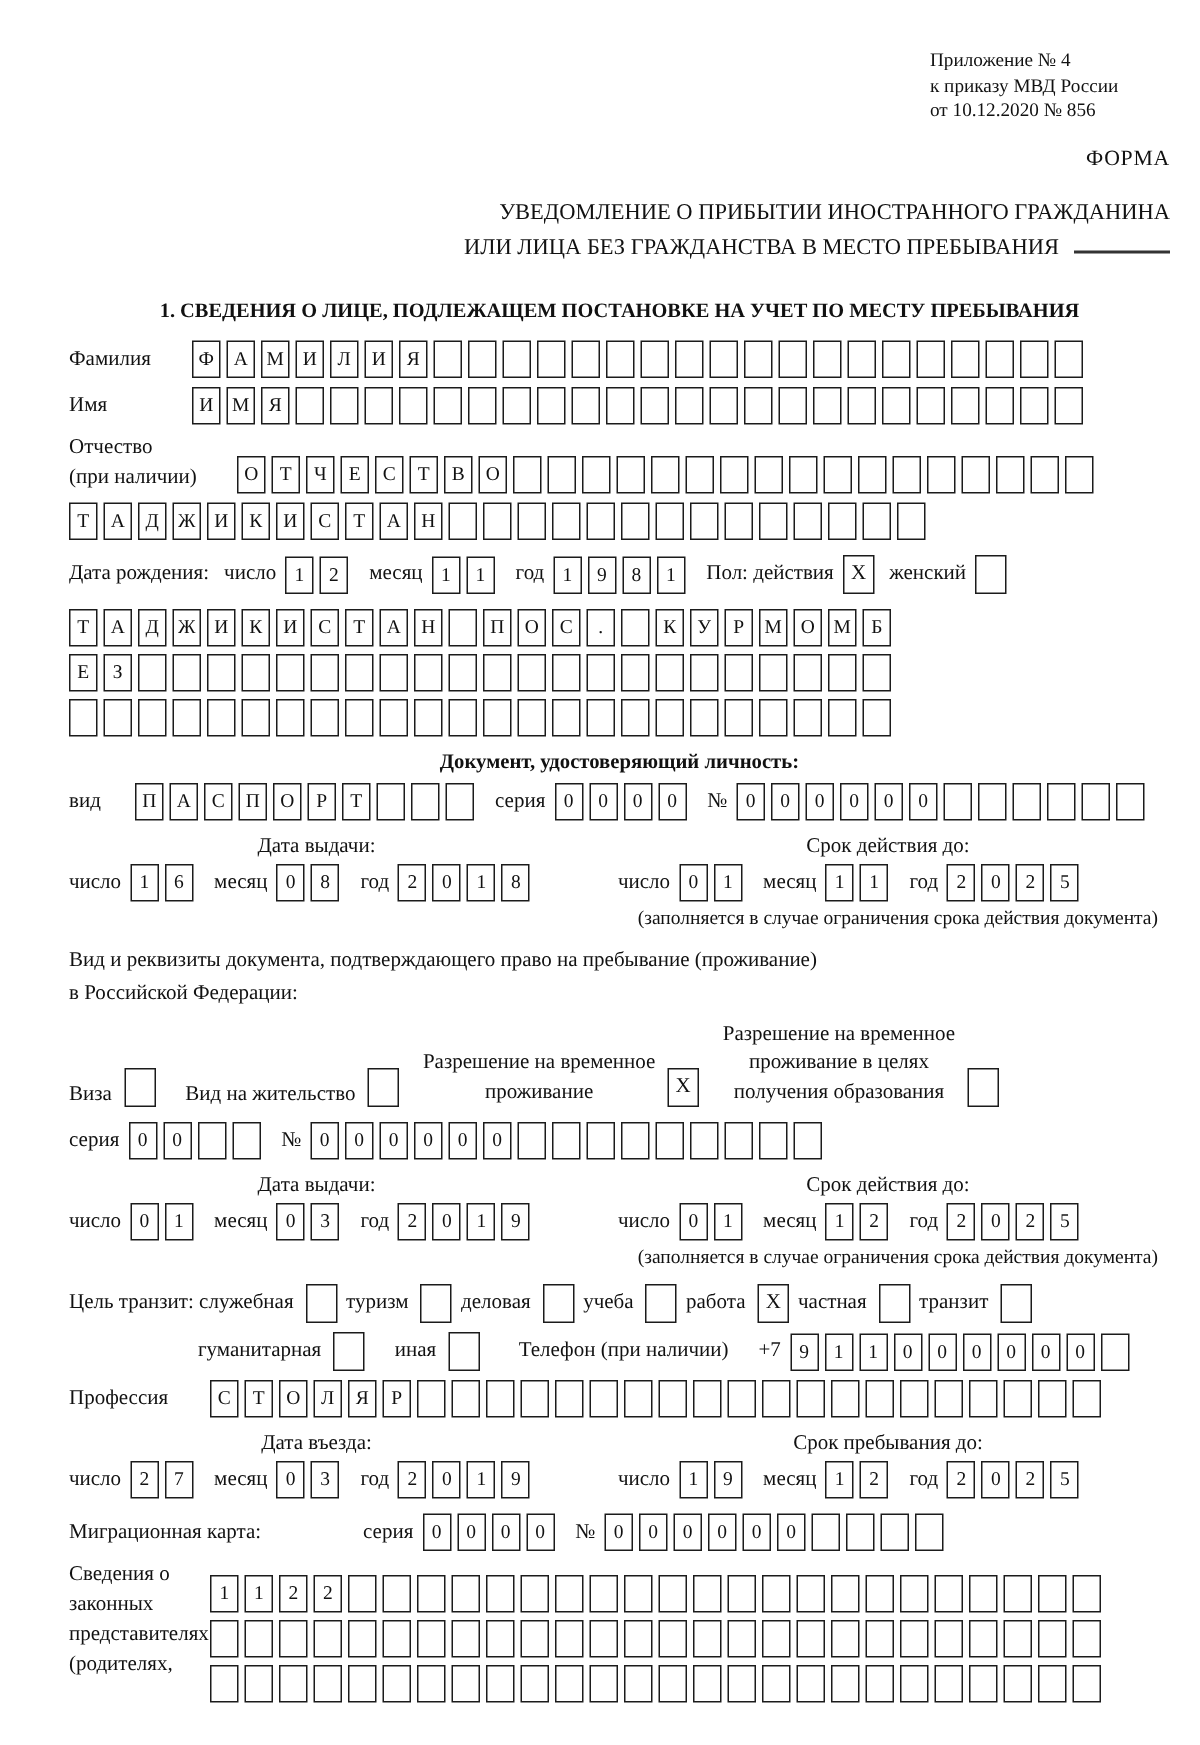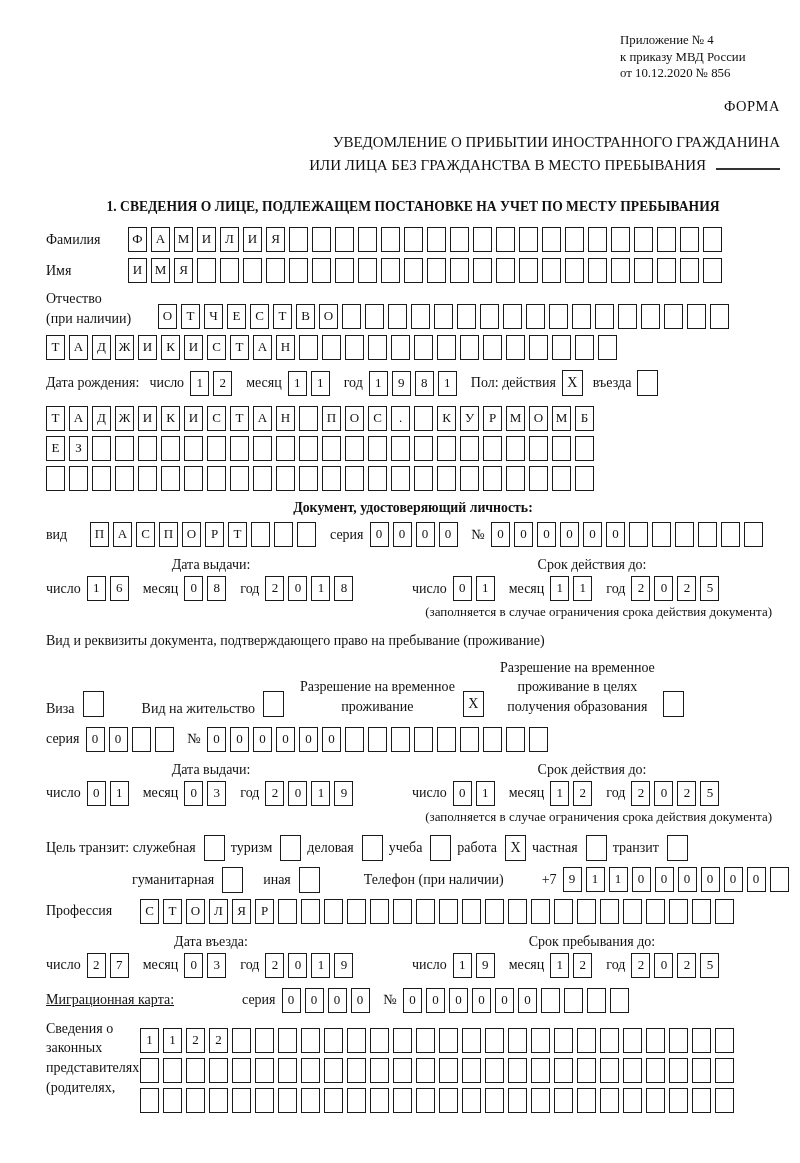--- a/index.html
+++ b/index.html
@@ -33,21 +33,21 @@
   .dp-col{flex:none;width:330px;}
   .dp-col.rt{width:360px;margin-left:36px;}
   .dp-title{text-align:center;margin-bottom:3px;}
   .dp-row{display:flex;align-items:center;}
   .dp-note{font-size:13px;margin-top:3px;text-align:right;white-space:nowrap;}
   
   .res-text{margin-top:10px;line-height:1.55;}
   .permits{margin-top:6px;}
   .permits .checkbox{margin-left:8px;}
   .plab-block{flex:none;text-align:center;line-height:1.4;margin-left:16px;}
-  .ml14{margin-left:14px;} .ml26{margin-left:38px;}
+  .ml14{margin-left:14px;} .ml26{margin-left:20px;}
   
   .purpose .checkbox{margin:0 6px 0 8px;}
   .indent86{margin-left:86px;}
   .mt10{margin-top:10px;align-items:center;}
 </style>
 </head>
 <body>
 
 <div class="page">
 
@@ -210,21 +210,21 @@
         </span>
       <span class="dlab">год</span>
       <span class="cells">
           <span class="cell">1</span>
           <span class="cell">9</span>
           <span class="cell">8</span>
           <span class="cell">1</span>
         </span>
       <span class="dlab">Пол: действия</span>
       <span class="checkbox">X</span>
-      <span class="dlab">въезда</span>
+      <span class="dlab">женский</span>
       <span class="checkbox"></span>
     </div>
 
     <div class="row top mt10">
       <span class="stack">
         <span class="cells">
             <span class="cell">Т</span>
             <span class="cell">А</span>
             <span class="cell">Д</span>
             <span class="cell">Ж</span>
@@ -387,20 +387,21 @@
               <span class="cell">2</span>
               <span class="cell">5</span>
             </span>
         </div>
         <div class="dp-note">(заполняется в случае ограничения срока действия документа)</div>
       </div>
     </div>
 
     <div class="res-text">
       <div>Вид и реквизиты документа, подтверждающего право на пребывание (проживание)</div>
+      <div>в Российской Федерации:</div>
     </div>
 
     <div class="row top permits">
       <span class="lab">Виза</span>
       <span class="checkbox"></span>
       <span class="lab ml26">Вид на жительство</span>
       <span class="checkbox"></span>
       <span class="plab-block">
         <span>Разрешение на временное</span><br>
         <span>проживание</span>
@@ -602,21 +603,21 @@
               <span class="cell">2</span>
               <span class="cell">0</span>
               <span class="cell">2</span>
               <span class="cell">5</span>
             </span>
         </div>
       </div>
     </div>
 
     <div class="row mt10">
-      <span class="lab" style="width:160px;text-decoration:underline;">Миграционная карта:</span>
+      <span class="lab" style="width:160px;">Миграционная карта:</span>
       <span class="dlab" style="margin-left:36px;">серия</span>
       <span class="cells">
           <span class="cell">0</span>
           <span class="cell">0</span>
           <span class="cell">0</span>
           <span class="cell">0</span>
         </span>
       <span class="dlab">№</span>
       <span class="cells">
           <span class="cell">0</span>

